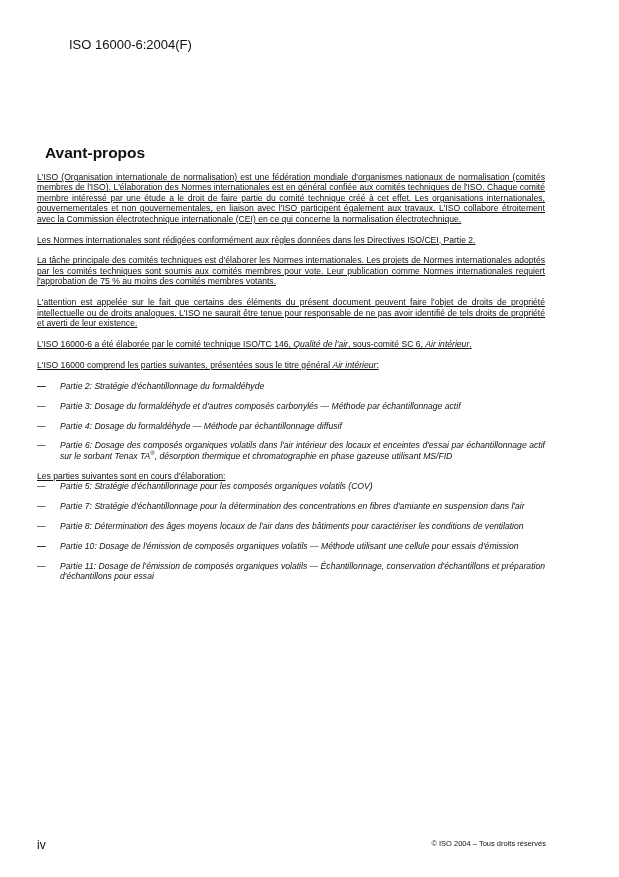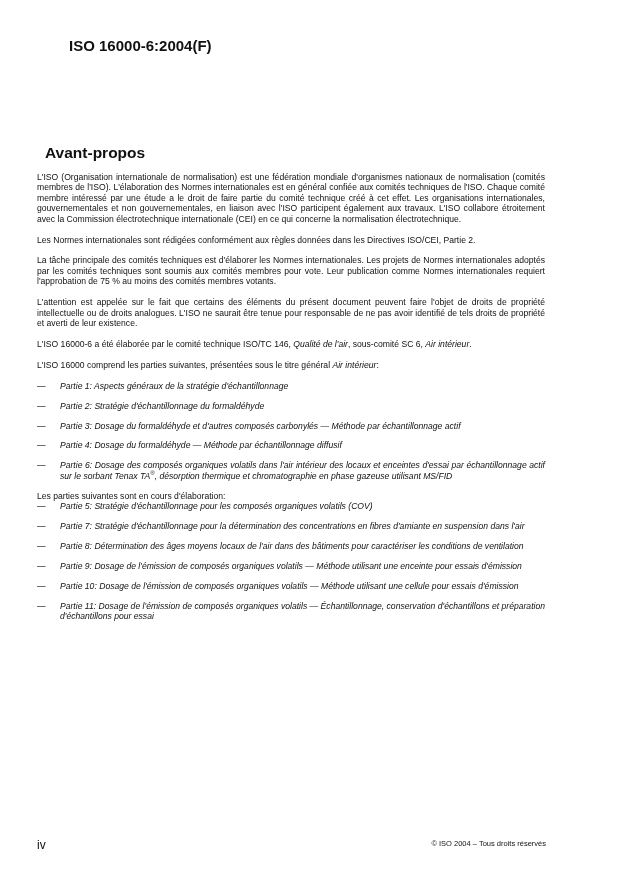--- a/index.html
+++ b/index.html
@@ -2,31 +2,31 @@
 <html><head>
 <meta charset="utf-8">
 <style>
   html, body { margin: 0; padding: 0; background: #ffffff; }
   body {
     width: 619px; height: 877px; position: relative; overflow: hidden;
     font-family: "Liberation Sans", sans-serif; color: #111;
   }
   .header {
     position: absolute; left: 37px; top: 37px;
-    font-size: 15px; font-weight: bold; padding-left: 32px;
+    font-size: 13px; font-weight: normal; padding-left: 32px;
   }
   .title {
     position: absolute; left: 37px; top: 136px;
     font-size: 15.5px; font-weight: bold; margin: 8px;
   }
   .content {
     position: absolute; left: 37px; top: 172px; width: 508px;
     font-size: 8.6px; line-height: 10.4px;
   }
-  .content p { margin: 0 0 10.5px 0; text-align: justify; }
+  .content p { margin: 0 0 10.5px 0; text-align: justify; text-decoration: underline; }
   .list { margin: 0 0 9px 0; padding: 0; list-style: none; }
   .list li {
     position: relative; padding-left: 23px; margin: 0 0 9.5px 0;
     font-style: italic; text-align: justify;
   }
   .dash {
     position: absolute; left: 0; top: 0; font-style: normal;
   }
   sup { font-size: 6px; line-height: 0; }
   .footer-left {
@@ -46,33 +46,33 @@
 
 <div class="content">
   <p>L'ISO (Organisation internationale de normalisation) est une fédération mondiale d'organismes nationaux de normalisation (comités membres de l'ISO). L'élaboration des Normes internationales est en général confiée aux comités techniques de l'ISO. Chaque comité membre intéressé par une étude a le droit de faire partie du comité technique créé à cet effet. Les organisations internationales, gouvernementales et non gouvernementales, en liaison avec l'ISO participent également aux travaux. L'ISO collabore étroitement avec la Commission électrotechnique internationale (CEI) en ce qui concerne la normalisation électrotechnique.</p>
   <p>Les Normes internationales sont rédigées conformément aux règles données dans les Directives ISO/CEI, Partie 2.</p>
   <p>La tâche principale des comités techniques est d'élaborer les Normes internationales. Les projets de Normes internationales adoptés par les comités techniques sont soumis aux comités membres pour vote. Leur publication comme Normes internationales requiert l'approbation de 75 % au moins des comités membres votants.</p>
   <p>L'attention est appelée sur le fait que certains des éléments du présent document peuvent faire l'objet de droits de propriété intellectuelle ou de droits analogues. L'ISO ne saurait être tenue pour responsable de ne pas avoir identifié de tels droits de propriété et averti de leur existence.</p>
   <p><span>L'ISO 16000-6 a été élaborée par le comité technique ISO/TC 146, </span><i>Qualité de l'air</i><span>, sous-comité SC 6, </span><i>Air intérieur</i><span>.</span></p>
   <p style=""><span>L'ISO 16000 comprend les parties suivantes, présentées sous le titre général </span><i>Air intérieur</i><span>:</span></p>
 
   <ul class="list">
-    <li><span class="dash">—</span><span>Partie 1: Aspects généraux de la stratégie d'échantillonnage</span></li>
+    <li><span class="dash">—</span></li>
     <li><span class="dash">—</span><span>Partie 2: Stratégie d'échantillonnage du formaldéhyde</span></li>
     <li><span class="dash">—</span><span>Partie 3: Dosage du formaldéhyde et d'autres composés carbonylés — Méthode par échantillonnage actif</span></li>
     <li><span class="dash">—</span><span>Partie 4: Dosage du formaldéhyde — Méthode par échantillonnage diffusif</span></li>
     <li><span class="dash">—</span><span>Partie 6: Dosage des composés organiques volatils dans l'air intérieur des locaux et enceintes d'essai par échantillonnage actif sur le sorbant Tenax TA</span><sup>®</sup><span>, désorption thermique et chromatographie en phase gazeuse utilisant MS/FID</span></li>
   </ul>
 
   <p style="margin-bottom:0">Les parties suivantes sont en cours d'élaboration:</p>
 
   <ul class="list">
     <li><span class="dash">—</span><span>Partie 5: Stratégie d'échantillonnage pour les composés organiques volatils (COV)</span></li>
     <li><span class="dash">—</span><span>Partie 7: Stratégie d'échantillonnage pour la détermination des concentrations en fibres d'amiante en suspension dans l'air</span></li>
     <li><span class="dash">—</span><span>Partie 8: Détermination des âges moyens locaux de l'air dans des bâtiments pour caractériser les conditions de ventilation</span></li>
-    <li><span class="dash">—</span><span>Partie 9: Dosage de l'émission de composés organiques volatils — Méthode utilisant une enceinte pour essais d'émission</span></li>
+    <li><span class="dash">—</span></li>
     <li><span class="dash">—</span><span>Partie 10: Dosage de l'émission de composés organiques volatils — Méthode utilisant une cellule pour essais d'émission</span></li>
     <li><span class="dash">—</span><span>Partie 11: Dosage de l'émission de composés organiques volatils — Échantillonnage, conservation d'échantillons et préparation d'échantillons pour essai</span></li>
   </ul>
 </div>
 
 <div class="footer-left">iv</div>
 <div class="footer-right">© ISO 2004 – Tous droits réservés</div>
 
 </body></html>

